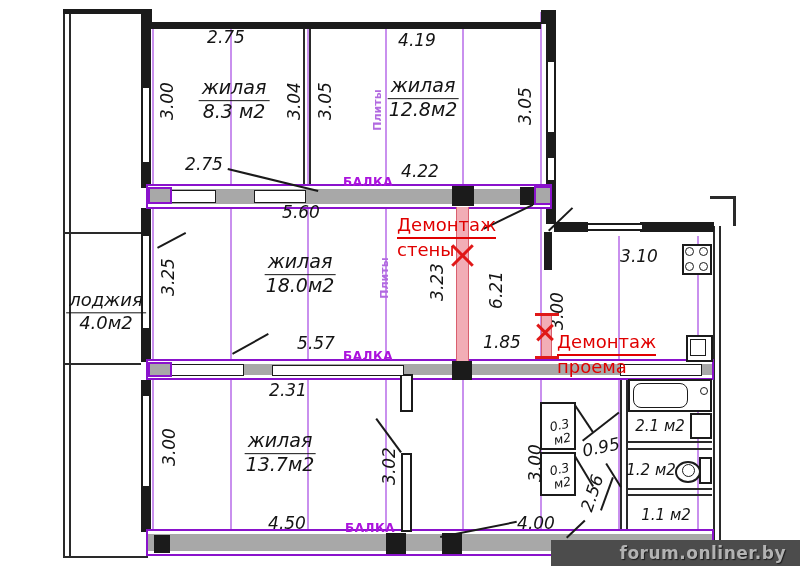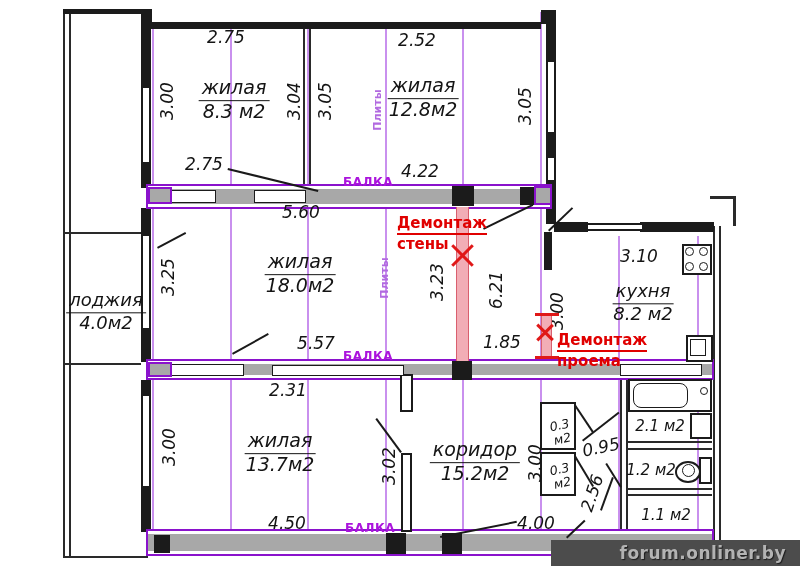--- a/index.html
+++ b/index.html
@@ -34,21 +34,21 @@
   .room{position:absolute;transform:translate(-50%,-50%);text-align:center;z-index:20;
         font-style:italic;font-size:19px;color:#141414;line-height:1.15;white-space:nowrap;}
   .room .nm{display:block;width:fit-content;margin:0 auto;border-bottom:1.5px solid #141414;padding:0 3px 1px;}
   .room .ar{display:block;}
   .tiny{font-size:12.5px;line-height:1.1;}
   .tiny .nm2{display:block;}
   .balka{position:absolute;transform:translate(-50%,-50%);font-weight:bold;font-size:12px;
          color:#ab14dd;letter-spacing:.5px;z-index:21;white-space:nowrap;}
   .plity{position:absolute;transform:translate(-50%,-50%) rotate(-90deg);font-weight:bold;font-size:11px;
          color:#b26ae0;z-index:21;white-space:nowrap;}
-  .demo{position:absolute;font-weight:bold;font-size:15px;color:#e00000;line-height:1.25;z-index:30;white-space:nowrap;}
+  .demo{position:absolute;font-weight:normal;font-size:18px;color:#e00000;line-height:1.25;z-index:30;white-space:nowrap;}
   .demo span{display:block;}
   .demo .u{border-bottom:2px solid #e00000;width:fit-content;}
   .wm{position:absolute;left:551px;top:540px;width:249px;height:26px;background:#4c4c4c;z-index:50;}
   .wm span{display:block;text-align:right;padding-right:14px;line-height:26px;
            font-weight:bold;font-size:17px;color:#b3b3b3;text-shadow:1px 1px 1px #1d1d1d;letter-spacing:.5px;}
 </style>
 </head>
 <body>
 
 <div class="plan">
@@ -163,21 +163,21 @@
   <div class="ln" style="left:377px;top:418px;width:42px;transform:rotate(53.7deg)"></div>
   <div class="ln" style="left:440px;top:536px;width:78px;transform:rotate(-11.2deg)"></div>
   <div class="ln" style="left:582px;top:440px;width:46px;transform:rotate(-37.9deg)"></div>
   <div class="ln" style="left:600px;top:510px;width:35px;transform:rotate(-70deg)"></div>
   <div class="ln" style="left:576px;top:405px;width:32px;transform:rotate(56.3deg)"></div>
   <div class="ln" style="left:576px;top:456px;width:35px;transform:rotate(59deg)"></div>
   <div class="ln" style="left:607px;top:463px;width:28px;transform:rotate(58deg)"></div>
   <div class="ln" style="left:566px;top:537px;width:25px;transform:rotate(-43.4deg)"></div>
 
   <div class="lbl" style="left:226px;top:37px">2.75</div>
-  <div class="lbl" style="left:417px;top:40px">2.52</div>
+  <div class="lbl" style="left:417px;top:40px">4.19</div>
   <div class="lbl v" style="left:167px;top:101px">3.00</div>
   <div class="lbl v" style="left:294px;top:101px">3.04</div>
   <div class="lbl v" style="left:325px;top:101px">3.05</div>
   <div class="lbl v" style="left:525px;top:106px">3.05</div>
   <div class="lbl" style="left:204px;top:164px">2.75</div>
   <div class="lbl" style="left:420px;top:171px">4.22</div>
   <div class="lbl" style="left:301px;top:212px">5.60</div>
   <div class="lbl v" style="left:168px;top:277px">3.25</div>
   <div class="lbl v" style="left:437px;top:282px">3.23</div>
   <div class="lbl v" style="left:496px;top:290px">6.21</div>
@@ -203,31 +203,23 @@
     <span class="ar">12.8м2</span>
   </div>
   <div class="room" style="left:300px;top:274px">
     <span class="nm">жилая</span>
     <span class="ar">18.0м2</span>
   </div>
   <div class="room" style="left:106px;top:312px;font-size:18px">
     <span class="nm">лоджия</span>
     <span class="ar">4.0м2</span>
   </div>
-  <div class="room" style="left:643px;top:303px;font-size:18px">
-    <span class="nm">кухня</span>
-    <span class="ar">8.2 м2</span>
-  </div>
   <div class="room" style="left:280px;top:453px">
     <span class="nm">жилая</span>
     <span class="ar">13.7м2</span>
-  </div>
-  <div class="room" style="left:475px;top:462px">
-    <span class="nm">коридор</span>
-    <span class="ar">15.2м2</span>
   </div>
   <div class="room tiny" style="left:561px;top:432px;transform:translate(-50%,-50%) rotate(-12deg)">
     <span class="nm2">0.3</span>
     <span class="nm2">м2</span>
   </div>
   <div class="room tiny" style="left:561px;top:476px;transform:translate(-50%,-50%) rotate(-12deg)">
     <span class="nm2">0.3</span>
     <span class="nm2">м2</span>
   </div>
   <div class="lbl sm" style="left:660px;top:426px">2.1 м2</div>

